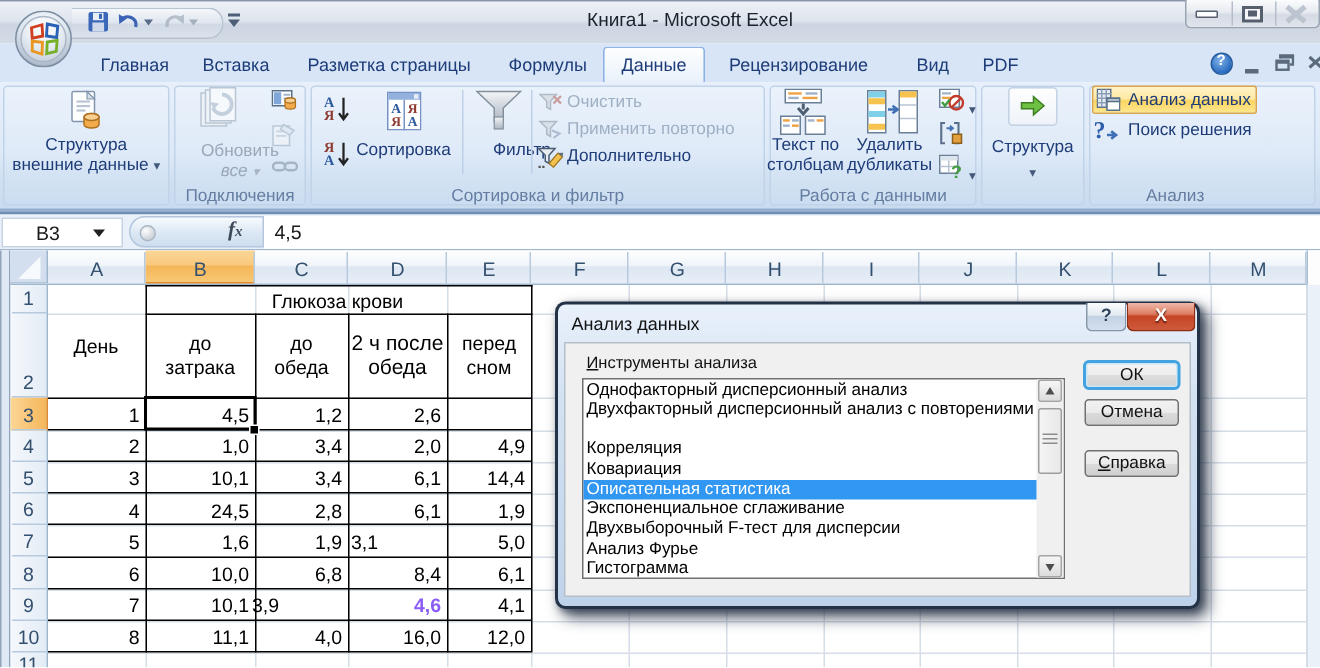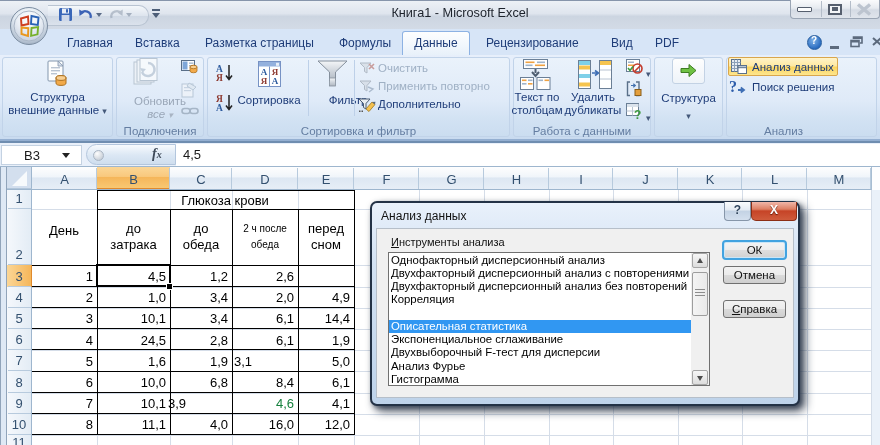--- a/index.html
+++ b/index.html
@@ -419,21 +419,21 @@
     <div class="abs" style="left: 32px; top: 328.2px; width: 322px; height: 1px; background: rgb(0, 0, 0);"></div>
     <div class="abs" style="left: 32px; top: 349.4px; width: 322px; height: 1px; background: rgb(0, 0, 0);"></div>
     <div class="abs" style="left: 32px; top: 370.6px; width: 322px; height: 1px; background: rgb(0, 0, 0);"></div>
     <div class="abs" style="left: 32px; top: 391.8px; width: 322px; height: 1px; background: rgb(0, 0, 0);"></div>
     <div class="abs" style="left: 32px; top: 413px; width: 322px; height: 1px; background: rgb(0, 0, 0);"></div>
     <div class="abs" style="left: 32px; top: 434.2px; width: 322px; height: 1px; background: rgb(0, 0, 0);"></div>
     <div class="abs" style="left: 96px; top: 193px; width: 258px; text-align: center; font-size: 13px; color: rgb(0, 0, 0);">Глюкоза крови</div>
     <div class="abs" style="left: 32px; top: 223px; width: 64px; text-align: center; font-size: 13px; color: rgb(0, 0, 0);">День</div>
     <div class="abs" style="left: 97px; top: 221px; width: 73px; text-align: center; font-size: 13px; line-height: 15.5px; color: rgb(0, 0, 0);">до<br>затрака</div>
     <div class="abs" style="left: 170px; top: 221px; width: 62px; text-align: center; font-size: 13px; line-height: 15.5px; color: rgb(0, 0, 0);">до<br>обеда</div>
-    <div class="abs" style="left: 232px; top: 221px; width: 66px; text-align: center; font-size: 10px; line-height: 15.5px; color: rgb(0, 0, 0);">2 ч после<br>обеда</div>
+    <div class="abs" style="left: 232px; top: 221px; width: 66px; text-align: center; font-size: 14px; line-height: 15.5px; color: rgb(0, 0, 0);">2 ч после<br>обеда</div>
     <div class="abs" style="left: 298px; top: 221px; width: 56px; text-align: center; font-size: 13px; line-height: 15.5px; color: rgb(0, 0, 0);">перед<br>сном</div>
     <div class="abs" style="left: 33px; top: 268.9px; width: 60px; text-align: right; font-size: 13px; color: rgb(0, 0, 0);">1</div>
     <div class="abs" style="left: 106px; top: 268.9px; width: 60px; text-align: right; font-size: 13px; color: rgb(0, 0, 0);">4,5</div>
     <div class="abs" style="left: 168px; top: 268.9px; width: 60px; text-align: right; font-size: 13px; color: #000000;">1,2</div>
     <div class="abs" style="left: 234px; top: 268.9px; width: 60px; text-align: right; font-size: 13px; color: rgb(0, 0, 0);">2,6</div>
     <div class="abs" style="left: 290px; top: 268.9px; width: 60px; text-align: right; font-size: 13px; color: rgb(0, 0, 0); padding-left: 48px;">3,3</div>
     <div class="abs" style="left: 33px; top: 290.1px; width: 60px; text-align: right; font-size: 13px; color: rgb(0, 0, 0);">2</div>
     <div class="abs" style="left: 106px; top: 290.1px; width: 60px; text-align: right; font-size: 13px; color: rgb(0, 0, 0);">1,0</div>
     <div class="abs" style="left: 168px; top: 290.1px; width: 60px; text-align: right; font-size: 13px; color: rgb(0, 0, 0);">3,4</div>
     <div class="abs" style="left: 234px; top: 290.1px; width: 60px; text-align: right; font-size: 13px; color: rgb(0, 0, 0);">2,0</div>
@@ -454,21 +454,21 @@
     <div class="abs" style="left: 234px; top: 353.7px; width: 60px; text-align: left; font-size: 13px; color: rgb(0, 0, 0);">3,1</div>
     <div class="abs" style="left: 290px; top: 353.7px; width: 60px; text-align: right; font-size: 13px; color: rgb(0, 0, 0);">5,0</div>
     <div class="abs" style="left: 33px; top: 374.9px; width: 60px; text-align: right; font-size: 13px; color: rgb(0, 0, 0);">6</div>
     <div class="abs" style="left: 106px; top: 374.9px; width: 60px; text-align: right; font-size: 13px; color: rgb(0, 0, 0);">10,0</div>
     <div class="abs" style="left: 168px; top: 374.9px; width: 60px; text-align: right; font-size: 13px; color: rgb(0, 0, 0);">6,8</div>
     <div class="abs" style="left: 234px; top: 374.9px; width: 60px; text-align: right; font-size: 13px; color: rgb(0, 0, 0);">8,4</div>
     <div class="abs" style="left: 290px; top: 374.9px; width: 60px; text-align: right; font-size: 13px; color: rgb(0, 0, 0);">6,1</div>
     <div class="abs" style="left: 33px; top: 396.1px; width: 60px; text-align: right; font-size: 13px; color: rgb(0, 0, 0);">7</div>
     <div class="abs" style="left: 106px; top: 396.1px; width: 60px; text-align: right; font-size: 13px; color: rgb(0, 0, 0);">10,1</div>
     <div class="abs" style="left: 168px; top: 396.1px; width: 60px; text-align: left; font-size: 13px; color: rgb(0, 0, 0);">3,9</div>
-    <div class="abs" style="left: 234px; top: 396.1px; width: 60px; text-align: right; font-size: 13px; color: #15803d;">4,6</div>
+    <div class="abs" style="left: 234px; top: 396.1px; width: 60px; text-align: right; font-size: 13px; color: #8b5cf6; font-weight: bold;">4,6</div>
     <div class="abs" style="left: 290px; top: 396.1px; width: 60px; text-align: right; font-size: 13px; color: rgb(0, 0, 0);">4,1</div>
     <div class="abs" style="left: 33px; top: 417.3px; width: 60px; text-align: right; font-size: 13px; color: rgb(0, 0, 0);">8</div>
     <div class="abs" style="left: 106px; top: 417.3px; width: 60px; text-align: right; font-size: 13px; color: rgb(0, 0, 0);">11,1</div>
     <div class="abs" style="left: 168px; top: 417.3px; width: 60px; text-align: right; font-size: 13px; color: rgb(0, 0, 0);">4,0</div>
     <div class="abs" style="left: 234px; top: 417.3px; width: 60px; text-align: right; font-size: 13px; color: rgb(0, 0, 0);">16,0</div>
     <div class="abs" style="left: 290px; top: 417.3px; width: 60px; text-align: right; font-size: 13px; color: rgb(0, 0, 0);">12,0</div>
     <div class="abs" style="left: 95.6px; top: 264.4px; width: 75px; height: 23px; border: 2px solid rgb(0, 0, 0); box-sizing: border-box;"></div>
     <div class="abs" style="left: 166px; top: 283px; width: 7px; height: 7px; background: rgb(255, 255, 255);"></div>
     <div class="abs" style="left: 167px; top: 284px; width: 5px; height: 5px; background: rgb(0, 0, 0);"></div>
     <div class="abs" id="dialog" style="left:370px;top:201px;width:430px;height:205px;border-radius:7px;
@@ -503,20 +503,20 @@
   background:linear-gradient(#f4f4f4,#ededed 48%,#dedede 52%,#d1d1d1);box-shadow:inset 0 0 0 1px #cbe6f7;
   font-size:11.5px;color:#111;text-align:center;line-height:16px;">ОК</div>
 <div class="abs" style="left:723px;top:266px;width:63px;height:18px;border:1px solid #707070;border-radius:3px;box-sizing:border-box;
   background:linear-gradient(#f2f2f2,#ebebeb 50%,#dbdbdb 50%,#cfcfcf);
   font-size:11.5px;color:#111;text-align:center;line-height:16px;">Отмена</div>
 <div class="abs" style="left:723px;top:300px;width:63px;height:18px;border:1px solid #707070;border-radius:3px;box-sizing:border-box;
   background:linear-gradient(#f2f2f2,#ebebeb 50%,#dbdbdb 50%,#cfcfcf);
   font-size:11.5px;color:#111;text-align:center;line-height:16px;"><span style="text-decoration:underline">С</span>правка</div>
 <div class="abs" style="left: 389px; top: 253.5px; width: 302px; height: 13.25px; line-height: 13.25px; padding-left: 2px; font-size: 11.4px; box-sizing: border-box; white-space: nowrap; overflow: hidden; color: rgb(0, 0, 0);">Однофакторный дисперсионный анализ</div>
     <div class="abs" style="left: 389px; top: 266.75px; width: 302px; height: 13.25px; line-height: 13.25px; padding-left: 2px; font-size: 11.4px; box-sizing: border-box; white-space: nowrap; overflow: hidden; color: rgb(0, 0, 0);">Двухфакторный дисперсионный анализ с повторениями</div>
-    <div class="abs" style="left: 389px; top: 280px; width: 302px; height: 13.25px; line-height: 13.25px; padding-left: 2px; font-size: 11.4px; box-sizing: border-box; white-space: nowrap; overflow: hidden; color: rgb(0, 0, 0);">Двухфакторный дисперсионный анализ без повторений</div>
     <div class="abs" style="left: 389px; top: 293.25px; width: 302px; height: 13.25px; line-height: 13.25px; padding-left: 2px; font-size: 11.4px; box-sizing: border-box; white-space: nowrap; overflow: hidden; color: rgb(0, 0, 0);">Корреляция</div>
+    <div class="abs" style="left: 389px; top: 306.5px; width: 302px; height: 13.25px; line-height: 13.25px; padding-left: 2px; font-size: 11.4px; box-sizing: border-box; white-space: nowrap; overflow: hidden; color: rgb(0, 0, 0);">Ковариация</div>
     <div class="abs" style="left: 389px; top: 319.75px; width: 302px; height: 13.25px; line-height: 13.25px; padding-left: 2px; font-size: 11.4px; box-sizing: border-box; white-space: nowrap; overflow: hidden; background: rgb(49, 151, 242); color: rgb(255, 255, 255);">Описательная статистика</div>
     <div class="abs" style="left: 389px; top: 333px; width: 302px; height: 13.25px; line-height: 13.25px; padding-left: 2px; font-size: 11.4px; box-sizing: border-box; white-space: nowrap; overflow: hidden; color: rgb(0, 0, 0);">Экспоненциальное сглаживание</div>
     <div class="abs" style="left: 389px; top: 346.25px; width: 302px; height: 13.25px; line-height: 13.25px; padding-left: 2px; font-size: 11.4px; box-sizing: border-box; white-space: nowrap; overflow: hidden; color: rgb(0, 0, 0);">Двухвыборочный F-тест для дисперсии</div>
     <div class="abs" style="left: 389px; top: 359.5px; width: 302px; height: 13.25px; line-height: 13.25px; padding-left: 2px; font-size: 11.4px; box-sizing: border-box; white-space: nowrap; overflow: hidden; color: rgb(0, 0, 0);">Анализ Фурье</div>
     <div class="abs" style="left: 389px; top: 372.75px; width: 302px; height: 13.25px; line-height: 13.25px; padding-left: 2px; font-size: 11.4px; box-sizing: border-box; white-space: nowrap; overflow: hidden; color: rgb(0, 0, 0);">Гистограмма</div>
   </div>
 
 </body></html>

